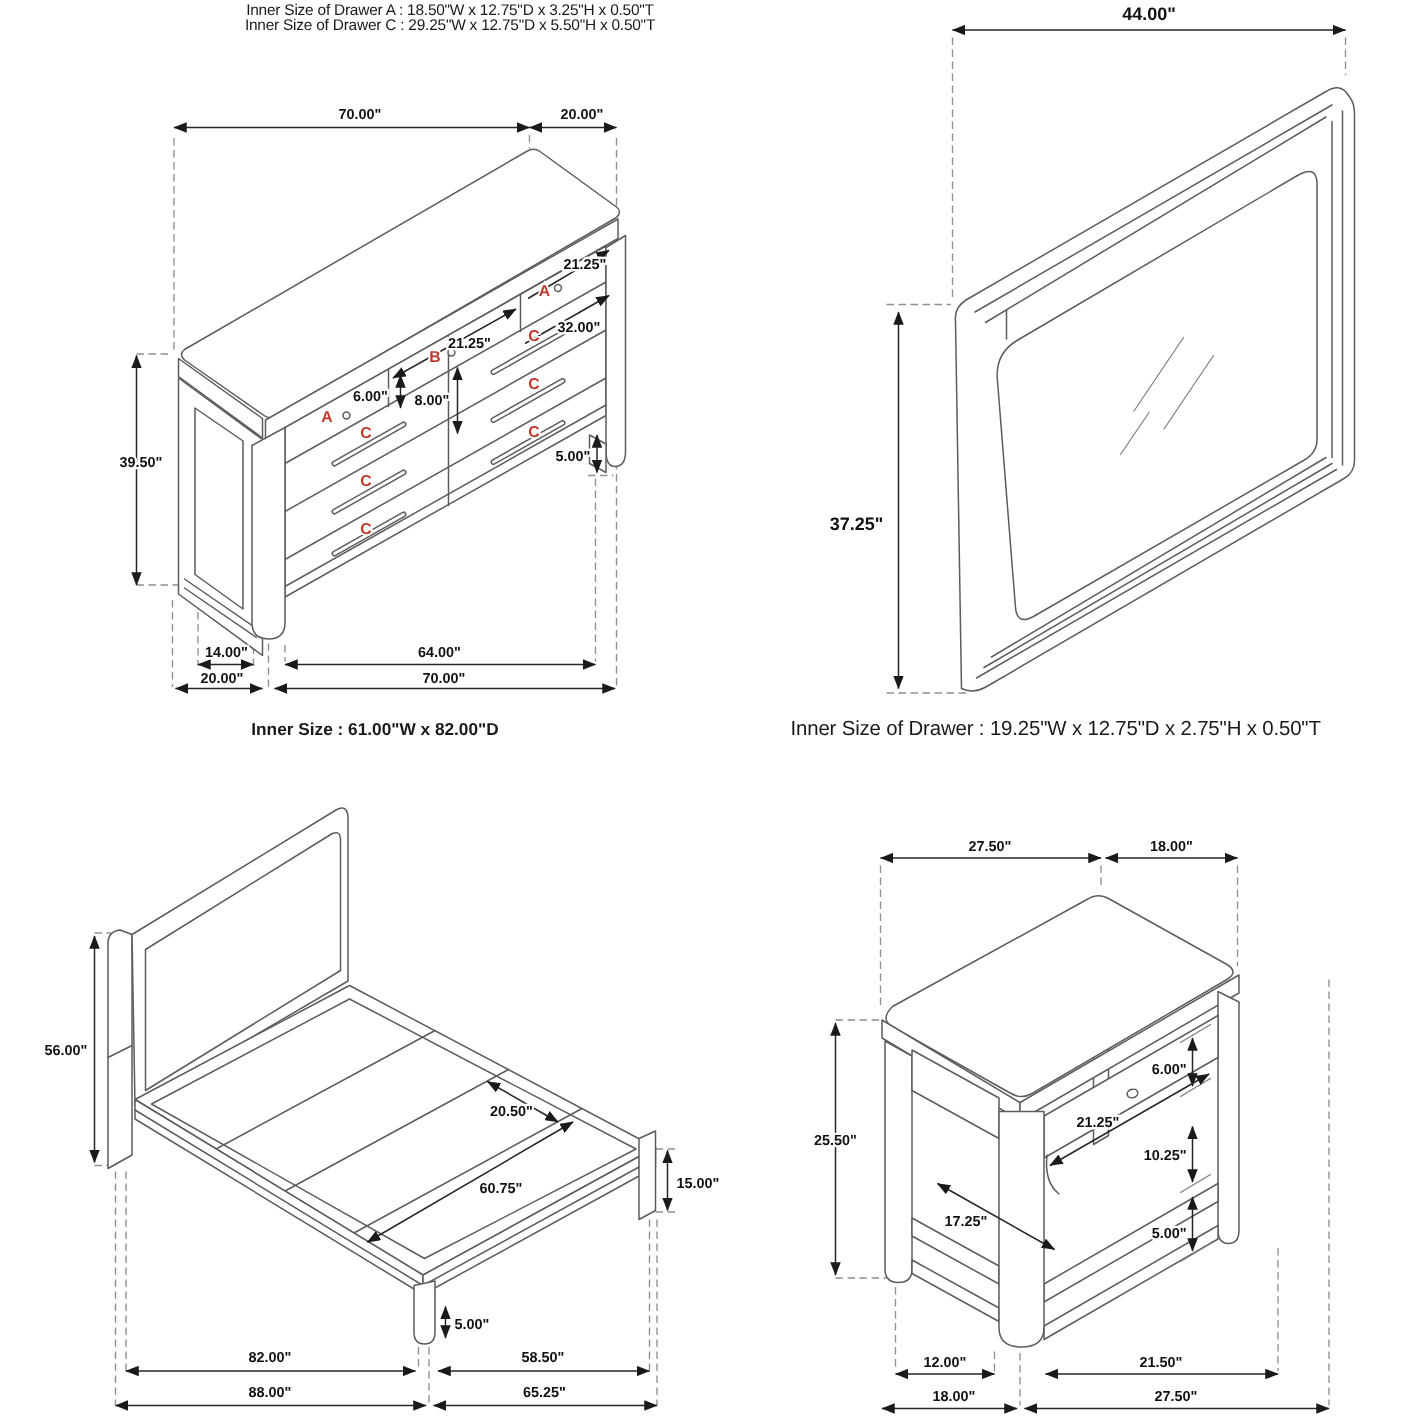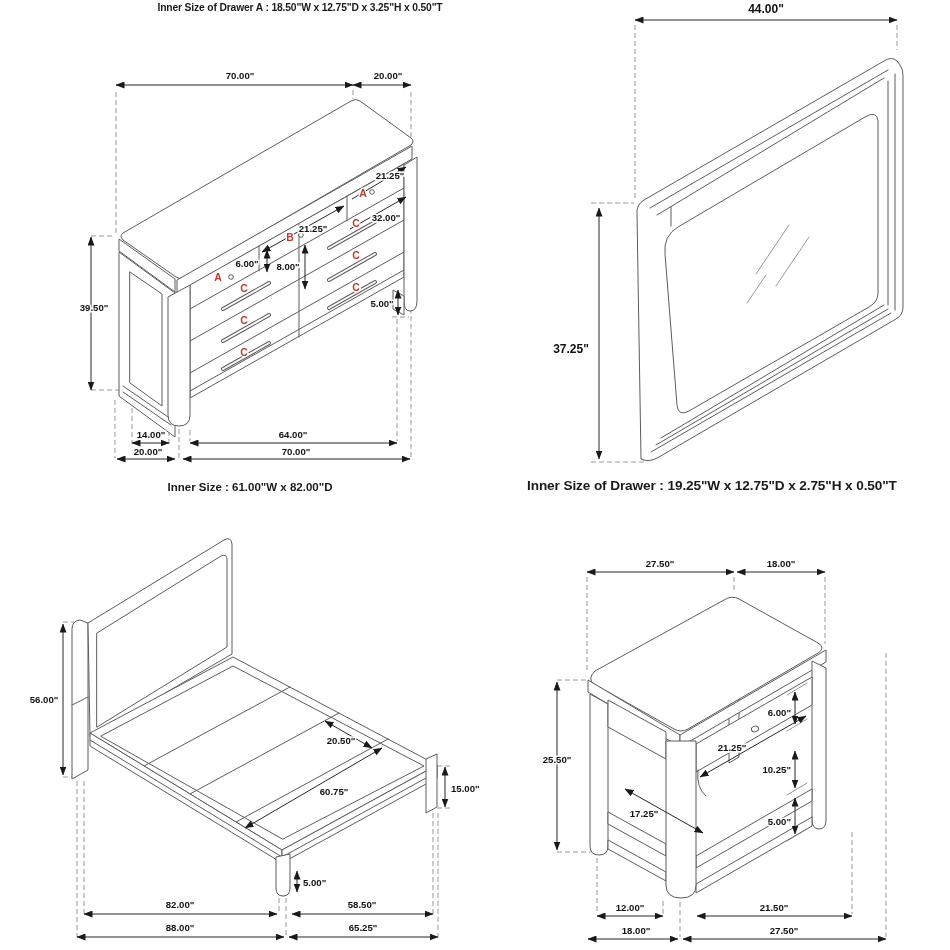--- a/index.html
+++ b/index.html
@@ -1,21 +1,21 @@
 <!DOCTYPE html>
 <html><head>
 <meta charset="utf-8">
 <style>
   html,body{margin:0;padding:0;background:#fff;}
   body{width:950px;height:950px;position:relative;font-family:"Liberation Sans",sans-serif;overflow:hidden;}
-  .hdr{position:absolute;left:88px;top:3px;width:424px;text-align:center;font-weight:bold;
+  .hdr{position:absolute;left:88px;top:3px;width:424px;text-align:center;font-weight:normal;
        font-size:10.3px;line-height:9.9px;color:#1a1a1a;letter-spacing:-0.15px;white-space:nowrap;}
   .cap-bed{position:absolute;left:140px;top:481px;width:220px;text-align:center;font-weight:bold;
        font-size:11.5px;color:#1a1a1a;white-space:nowrap;}
-  .cap-ns{position:absolute;left:527px;top:478px;font-weight:bold;font-size:13.6px;color:#1a1a1a;
+  .cap-ns{position:absolute;left:527px;top:478px;font-weight:normal;font-size:13.6px;color:#1a1a1a;
        white-space:nowrap;letter-spacing:-0.1px;}
   svg.canvas{position:absolute;left:0;top:0;}
   .fu{fill:#fff;stroke:#5c5c5c;stroke-width:1;stroke-linejoin:round;}
   .ln{fill:none;stroke:#5c5c5c;stroke-width:1;stroke-linecap:round;stroke-linejoin:round;}
   .thin{fill:none;stroke:#7e7e7e;stroke-width:.8;stroke-linecap:round;}
   .dash{fill:none;stroke:#8f8f8f;stroke-width:.9;stroke-dasharray:5 3;}
   .dim{fill:none;stroke:#262626;stroke-width:1;}
   .hb{fill:none;stroke:#5c5c5c;stroke-width:4;stroke-linecap:round;}
   .hw{fill:none;stroke:#fff;stroke-width:2;stroke-linecap:round;}
   text.dt{font-weight:bold;font-size:9.6px;fill:#111;text-anchor:middle;
@@ -23,20 +23,21 @@
   text.dt.as{text-anchor:start;}
   text.dt.ae{text-anchor:end;}
   text.rt{font-weight:bold;font-size:10.5px;fill:#c1392e;text-anchor:middle;
        paint-order:stroke;stroke:#fff;stroke-width:2.5px;}
 </style>
 </head>
 <body>
 
 <div class="hdr">
   <div>Inner Size of Drawer A : 18.50"W x 12.75"D x 3.25"H x 0.50"T</div>
+  <div>Inner Size of Drawer C : 29.25"W x 12.75"D x 5.50"H x 0.50"T</div>
 </div>
 
 <div class="cap-bed">Inner Size : 61.00"W x 82.00"D</div>
 <div class="cap-ns">Inner Size of Drawer : 19.25"W x 12.75"D x 2.75"H x 0.50"T</div>
 
 <svg class="canvas" width="950" height="950" viewBox="0 0 950 950">
   <defs>
     <marker id="mS" markerWidth="9" markerHeight="7" refX="0.5" refY="3.5" orient="auto" markerUnits="userSpaceOnUse">
       <path d="M9,0 L0,3.5 L9,7 Z" fill="#1a1a1a"></path>
     </marker>

